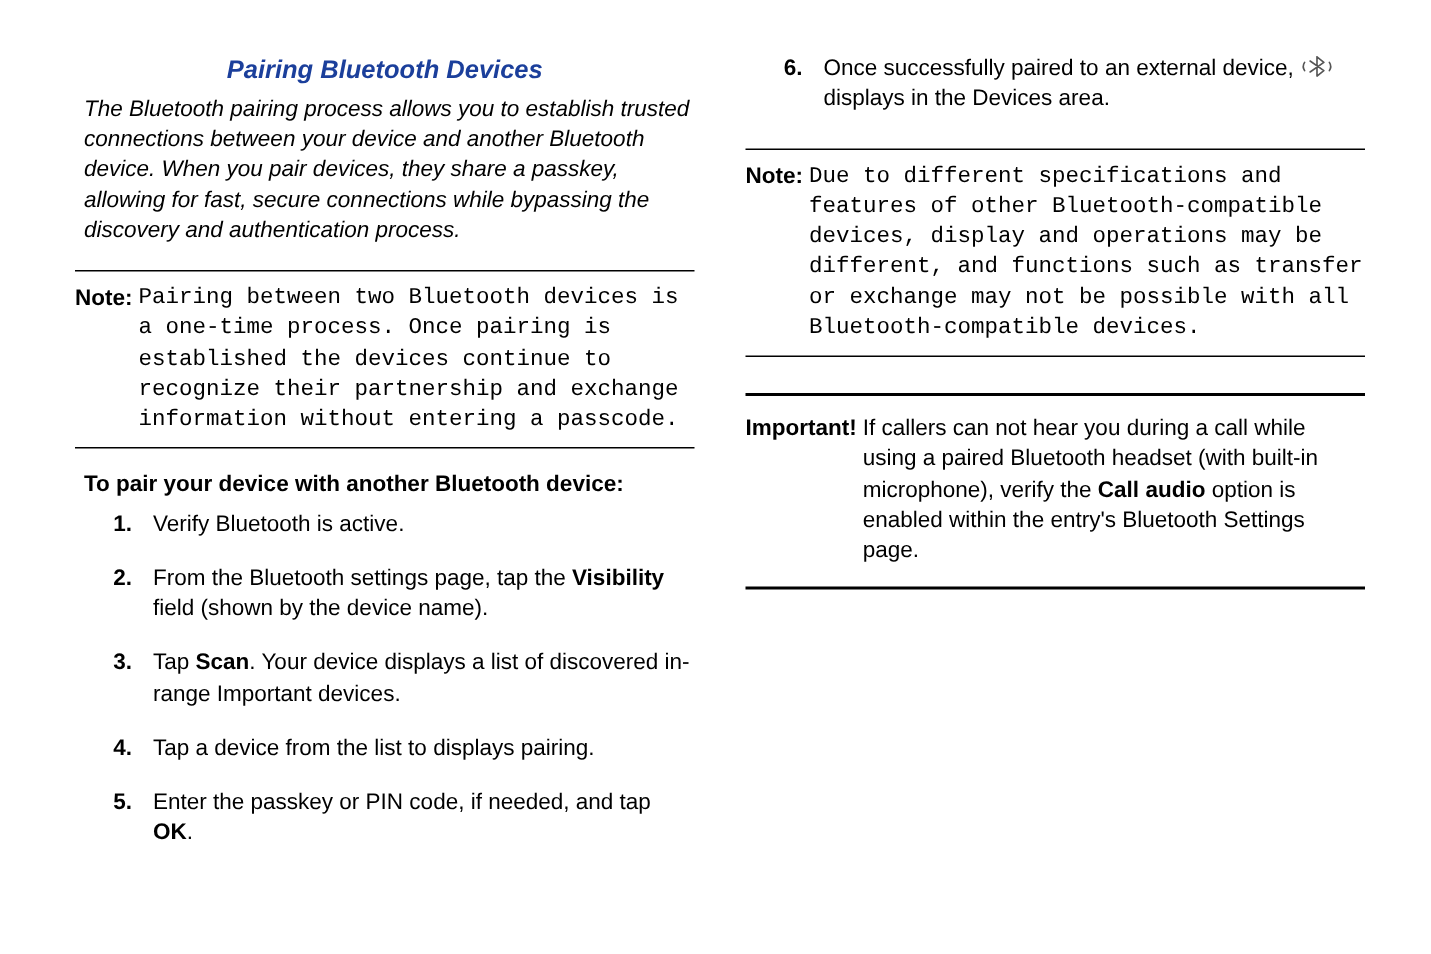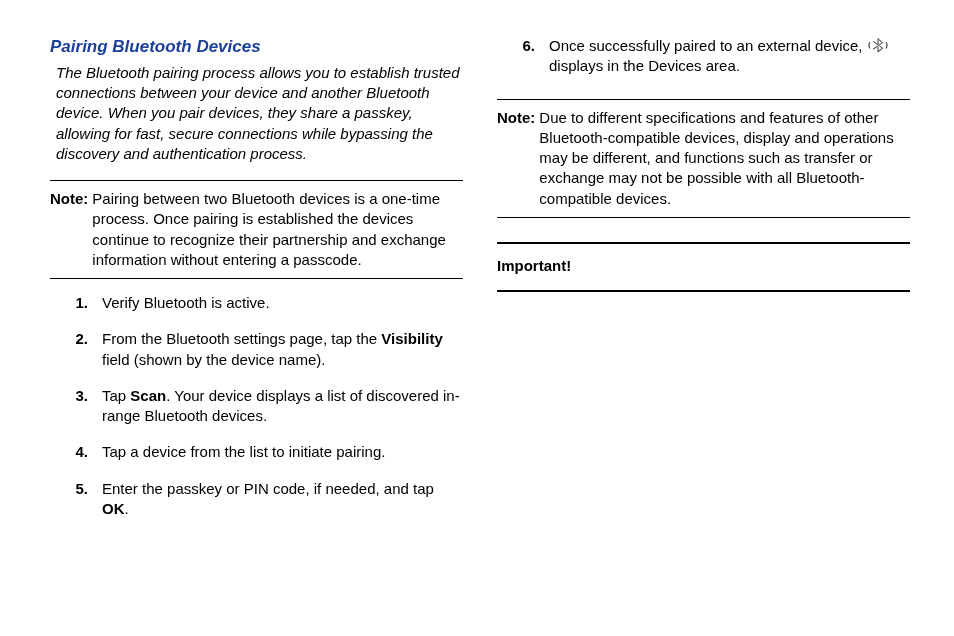--- a/index.html
+++ b/index.html
@@ -32,40 +32,42 @@
     display: flex;
     flex-direction: column;
   }
   h2.section-title {
     font-family: Arial, Helvetica, sans-serif;
     font-weight: bold;
     font-style: italic;
     color: #1b3f9b;
     font-size: 17px;
     margin: 0 0 4px 0;
+    text-align: center;
   }
   .intro {
     margin: 0 0 10px 6px;
     font-style: italic;
   }
   .note-block {
     border-top: 1px solid #000;
     border-bottom: 1px solid #000;
     padding: 8px 0;
     margin: 6px 0 14px 0;
     display: flex;
     justify-content: center;
   }
   .note-block .label {
     font-weight: bold;
     white-space: nowrap;
     margin-right: 4px;
   }
   .note-block .body {
     flex: 1;
+    font-family: Liberation Mono, monospace;
   }
   hr.thick {
     border: none;
     border-top: 2px solid #000;
     margin: 10px 0 12px 0;
   }
   .subhead {
     font-weight: bold;
     margin: 0 0 6px 6px;
   }
@@ -117,40 +119,41 @@
 
     <div class="col">
       <h2 class="section-title">Pairing Bluetooth Devices</h2>
       <p class="intro">The Bluetooth pairing process allows you to establish trusted connections between your device and another Bluetooth device. When you pair devices, they share a passkey, allowing for fast, secure connections while bypassing the discovery and authentication process.</p>
 
       <div class="note-block">
         <span class="label">Note:</span>
         <span class="body">Pairing between two Bluetooth devices is a one-time process. Once pairing is established the devices continue to recognize their partnership and exchange information without entering a passcode.</span>
       </div>
 
+      <p class="subhead">To pair your device with another Bluetooth device:</p>
 
       <ol class="steps" style="--start:0">
         <li>
           <div class="step-body">
             <p>Verify Bluetooth is active.</p>
           </div>
         </li>
         <li>
           <div class="step-body">
             <p><span>From the Bluetooth settings page, tap the </span><span class="bold">Visibility</span><span> field (shown by the device name).</span></p>
           </div>
         </li>
         <li>
           <div class="step-body">
-            <p><span>Tap </span><span class="bold">Scan</span><span>. Your device displays a list of discovered in-range Bluetooth devices.</span></p>
+            <p><span>Tap </span><span class="bold">Scan</span><span>. Your device displays a list of discovered in-range Important devices.</span></p>
           </div>
         </li>
         <li>
           <div class="step-body">
-            <p>Tap a device from the list to initiate pairing.</p>
+            <p>Tap a device from the list to displays pairing.</p>
           </div>
         </li>
         <li>
           <div class="step-body">
             <p><span>Enter the passkey or PIN code, if needed, and tap </span><span class="bold">OK</span><span>.</span></p>
           </div>
         </li>
       </ol>
     </div>
 
@@ -171,20 +174,21 @@
 
       <div class="note-block">
         <span class="label">Note:</span>
         <span class="body">Due to different specifications and features of other Bluetooth-compatible devices, display and operations may be different, and functions such as transfer or exchange may not be possible with all Bluetooth-compatible devices.</span>
       </div>
 
       <hr class="thick">
 
       <div style="display:flex">
         <span class="bold" style="white-space:nowrap;margin-right:4px">Important!</span>
+        <span><span>If callers can not hear you during a call while using a paired Bluetooth headset (with built-in microphone), verify the </span><span class="bold">Call audio</span><span> option is enabled within the entry's Bluetooth Settings page.</span></span>
       </div>
 
       <hr class="thick" style="margin-top:14px">
     </div>
   </div>
 
   <div class="footer">
     
     
   </div>

